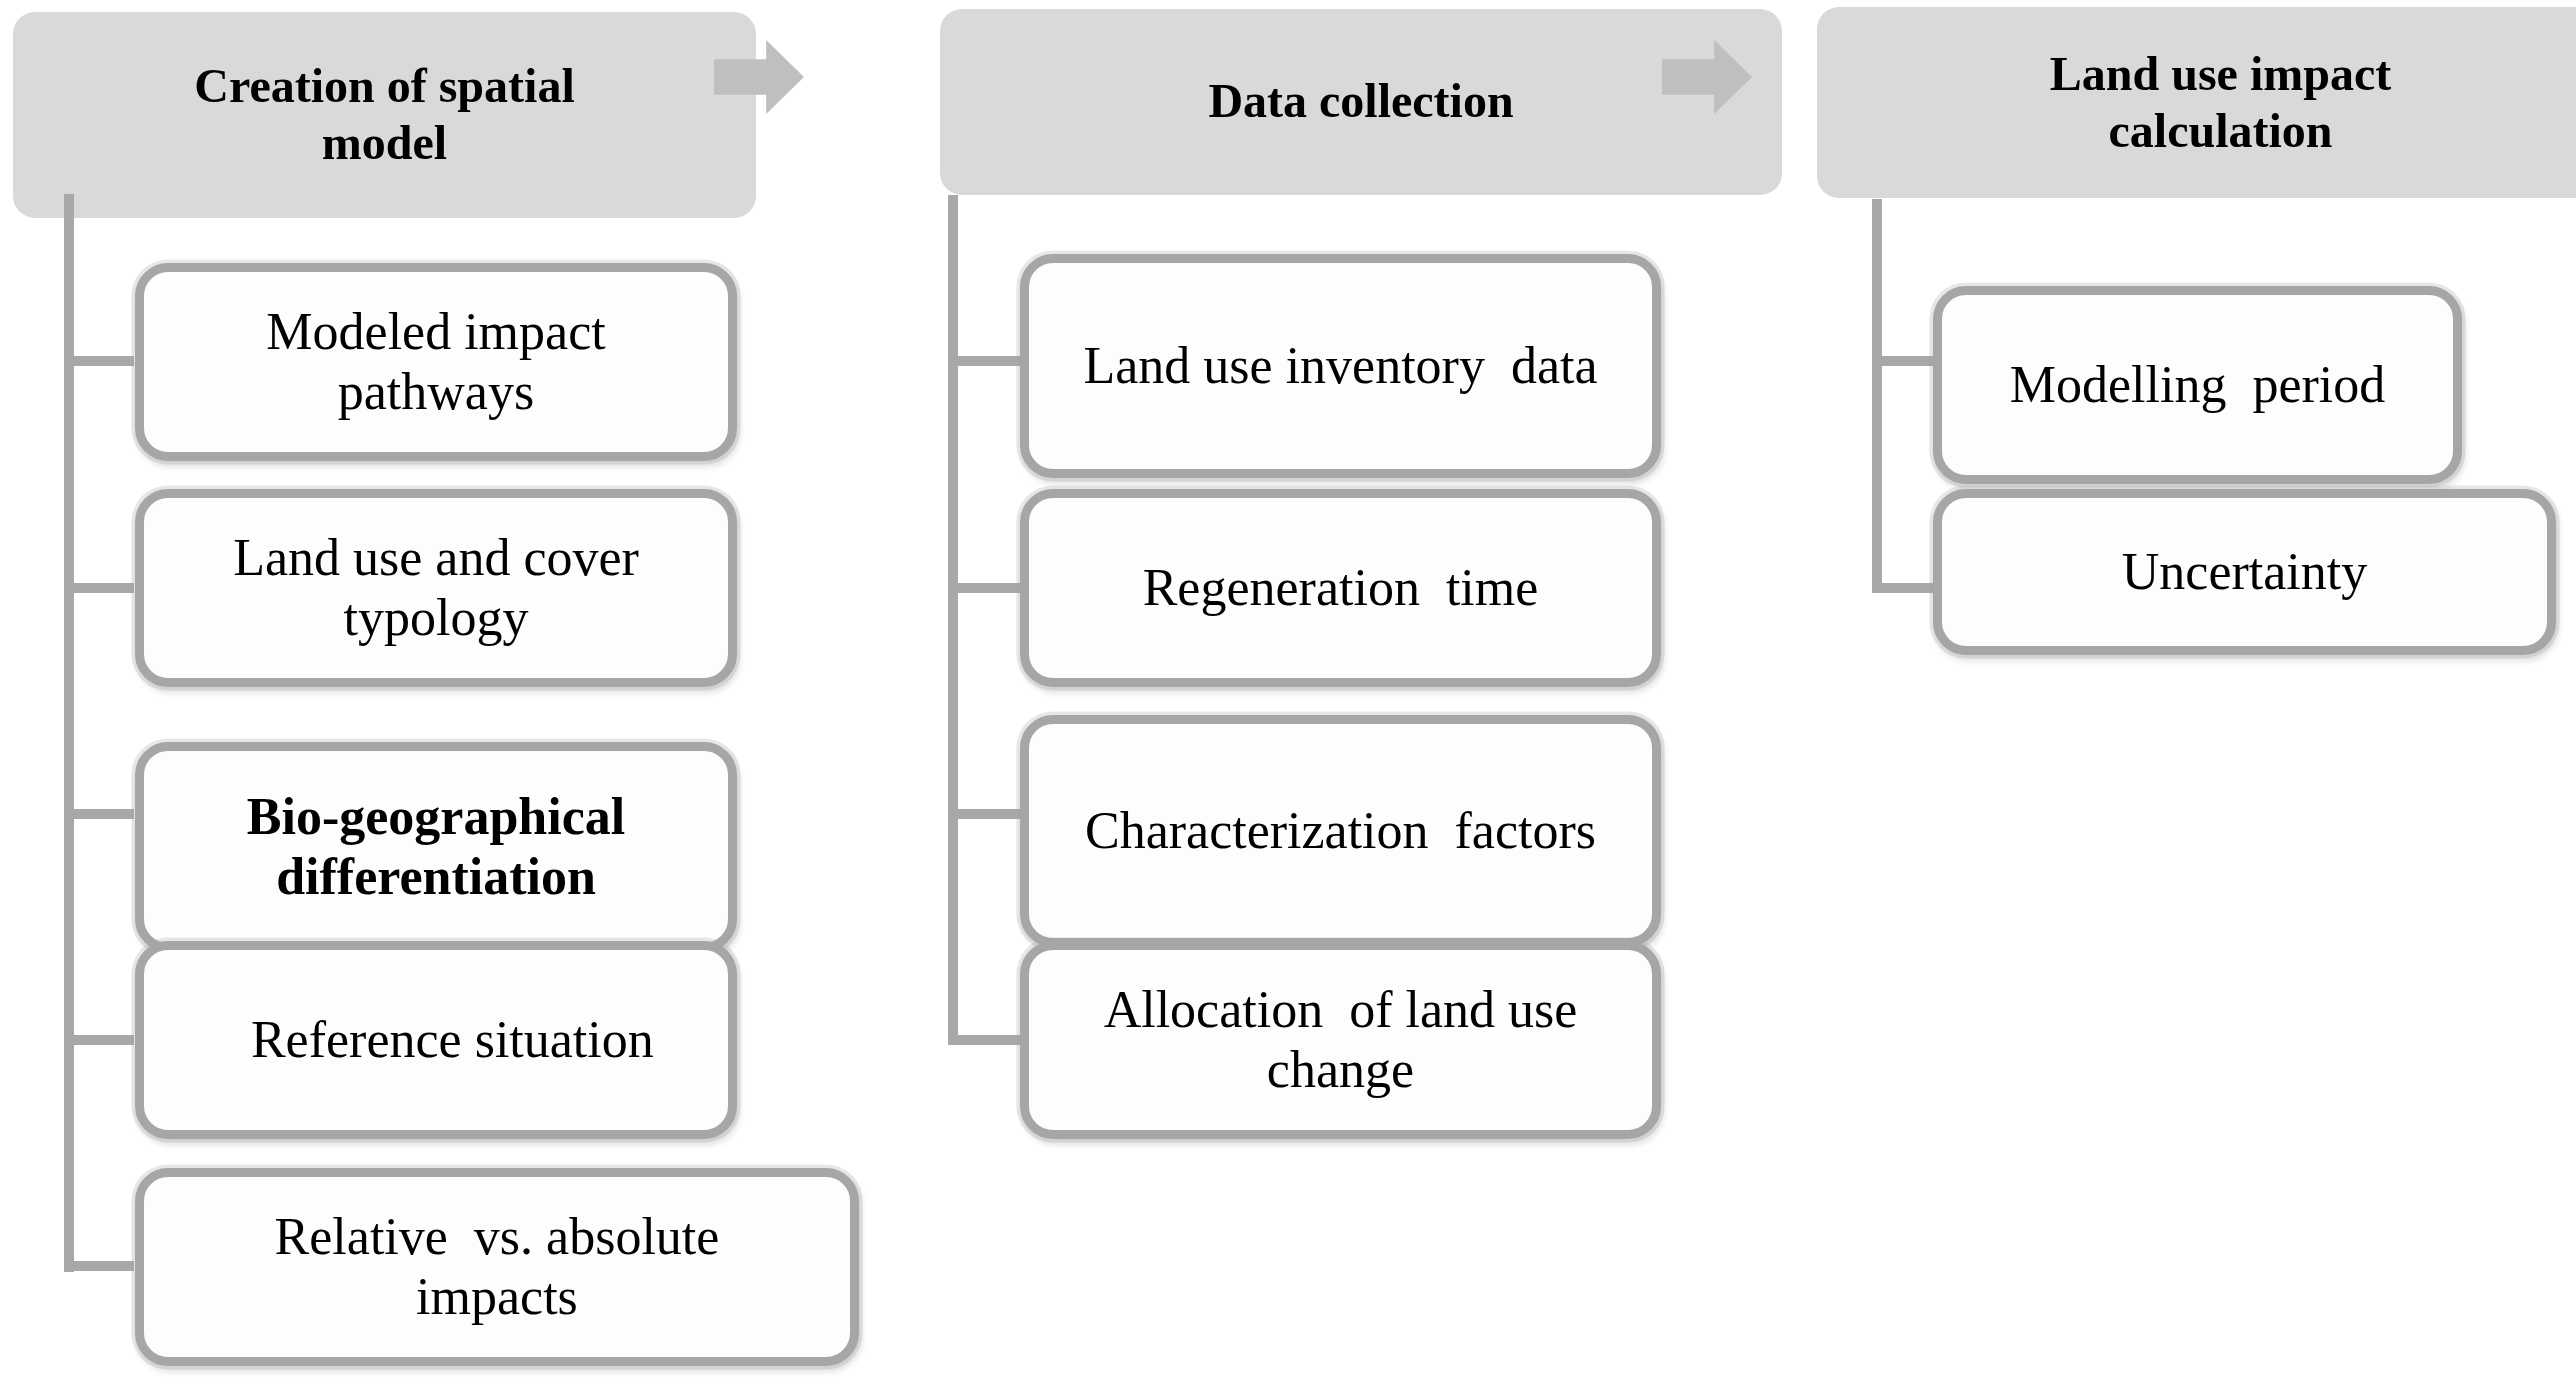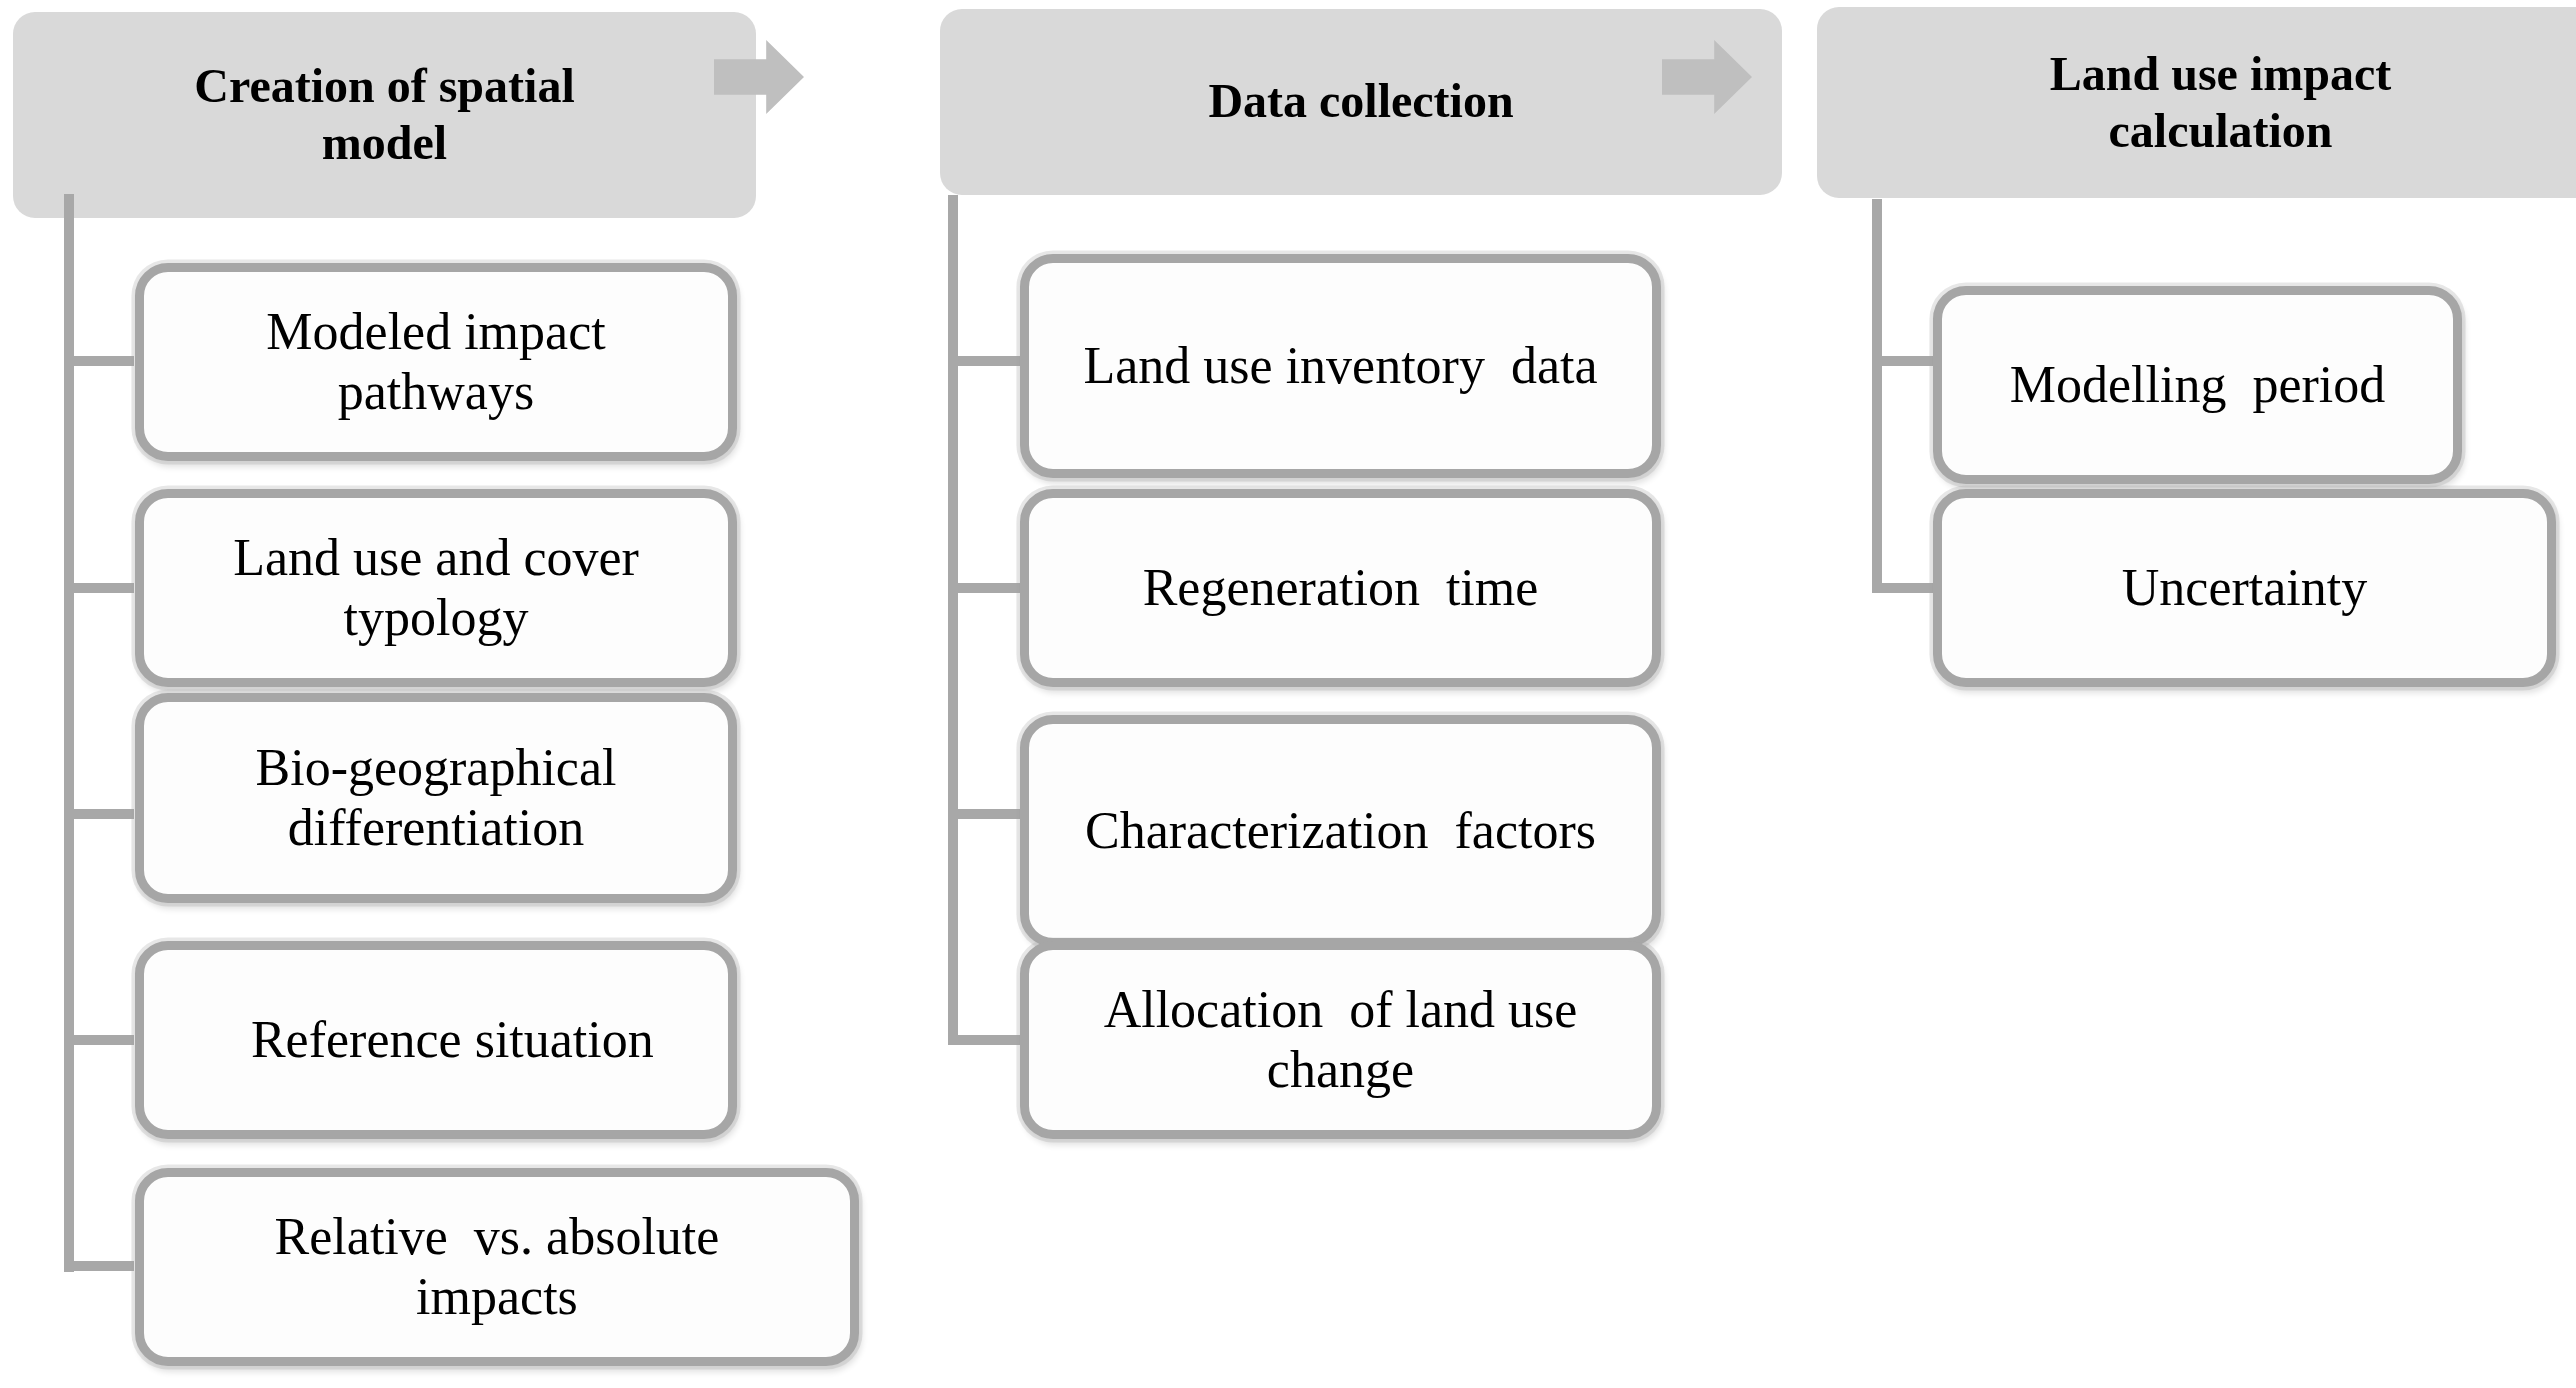--- a/index.html
+++ b/index.html
@@ -76,21 +76,21 @@
   <div class="stub" style="left:69px;top:1261px;width:65px;"></div>
 
   <div class="box" style="left:135px;top:263px;width:602px;height:198px;">
     <span>Modeled impact
 pathways</span>
   </div>
   <div class="box" style="left:135px;top:489px;width:602px;height:198px;">
     <span>Land use and cover
 typology</span>
   </div>
-  <div class="box" style="left:135px;top:693px;width:602px;height:210px;">
+  <div class="box" style="left:135px;top:742px;width:602px;height:210px;font-weight:bold;">
     <span>Bio-geographical
 differentiation</span>
   </div>
   <div class="box" style="left:135px;top:941px;width:602px;height:198px;padding-left:40px;">
     <span>Reference situation</span>
   </div>
   <div class="box" style="left:135px;top:1168px;width:724px;height:198px;">
     <span>Relative  vs. absolute
 impacts</span>
   </div>
@@ -130,18 +130,18 @@
   </div>
 
   <div class="vline" style="left:1872px;top:199px;height:394px;"></div>
 
   <div class="stub" style="left:1877px;top:356px;width:56px;"></div>
   <div class="stub" style="left:1877px;top:583px;width:56px;"></div>
 
   <div class="box" style="left:1933px;top:275px;width:529px;height:198px;margin-top:11px;">
     <span>Modelling  period</span>
   </div>
-  <div class="box" style="left:1933px;top:489px;width:623px;height:198px;text-align:right;">
+  <div class="box" style="left:1933px;top:489px;width:623px;height:166px;text-align:right;">
     <span>Uncertainty</span>
   </div>
 
 </div>
 
 
 </body></html>

